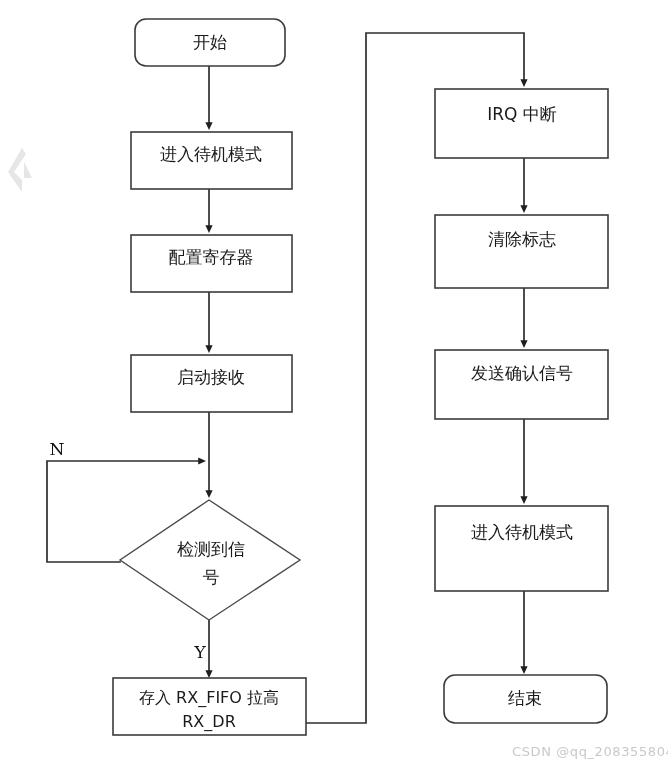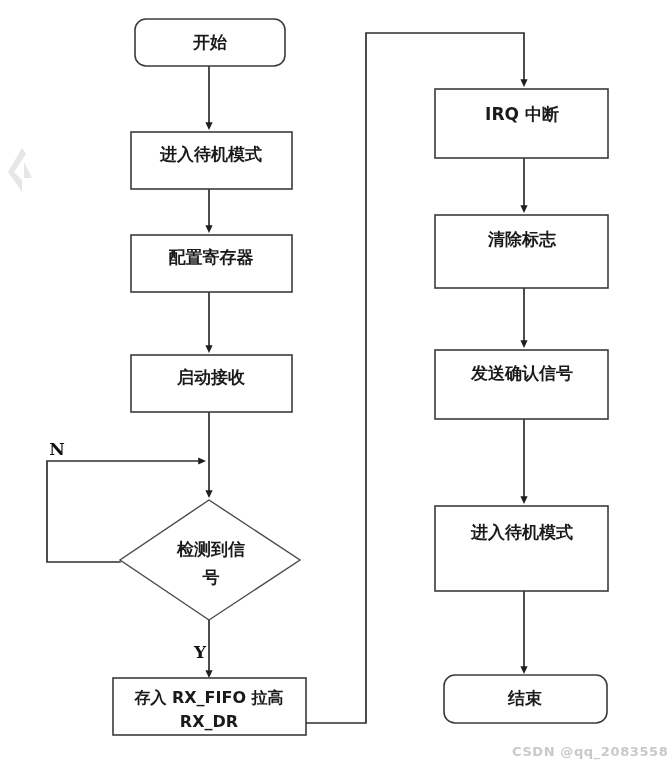--- a/index.html
+++ b/index.html
@@ -10,21 +10,20 @@
   }
   body {
     font-family: "DejaVu Sans", "Liberation Sans", sans-serif;
   }
   #canvas {
     position: relative;
     width: 668px;
     height: 766px;
     background: #ffffff;
     overflow: hidden;
-    font-weight: bold;
   }
   #flow-svg {
     position: absolute;
     left: 0;
     top: 0;
     width: 668px;
     height: 766px;
   }
   .node-rect {
     fill: #ffffff;

